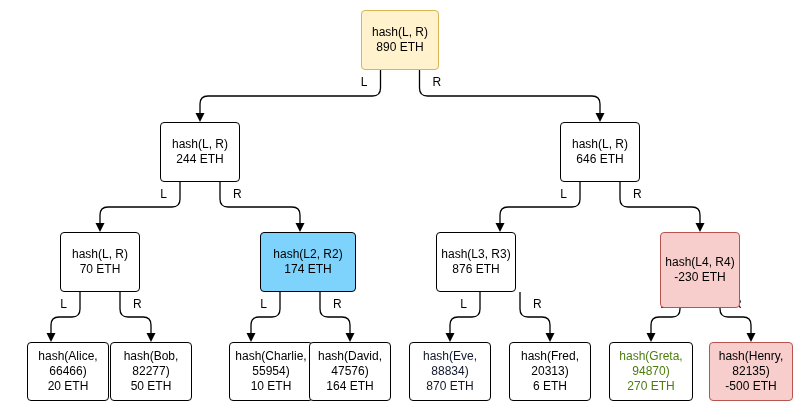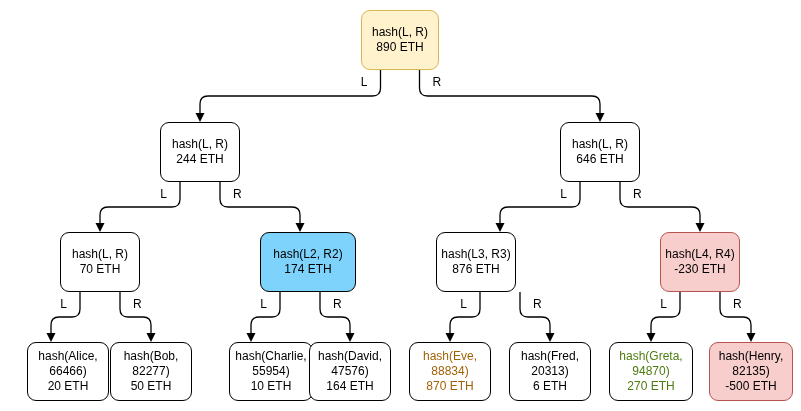--- a/index.html
+++ b/index.html
@@ -27,21 +27,21 @@
   .node-layer {
     position: absolute;
     top: 0;
     left: 0;
     width: 100%;
     height: 100%;
   }
   .node {
     position: absolute;
     box-sizing: border-box;
-    border-radius: 9px;
+    border-radius: 4px;
     display: flex;
     flex-direction: column;
     align-items: center;
     justify-content: center;
     font-size: 12px;
     line-height: 15px;
     text-align: center;
     white-space: nowrap;
   }
   .node .line {
@@ -142,21 +142,21 @@
         <span class="line">70 ETH</span>
       </div>
       <div class="node" style="left: 260px; top: 232px; width: 96px; height: 60px; background: #7dd3fc; border: 1.3px solid rgb(0, 0, 0); color: rgb(0, 0, 0);">
         <span class="line">hash(L2, R2)</span>
         <span class="line">174 ETH</span>
       </div>
       <div class="node" style="left: 436px; top: 232px; width: 80px; height: 60px; background: rgb(255, 255, 255); border: 1.3px solid rgb(0, 0, 0); color: rgb(0, 0, 0);">
         <span class="line">hash(L3, R3)</span>
         <span class="line">876 ETH</span>
       </div>
-      <div class="node" style="left: 660px; top: 232px; width: 80px; height: 60px; background: rgb(248, 206, 204); border: 1.3px solid rgb(184, 84, 80); color: rgb(0, 0, 0); text-align: right;">
+      <div class="node" style="left: 660px; top: 232px; width: 80px; height: 76px; background: rgb(248, 206, 204); border: 1.3px solid rgb(184, 84, 80); color: rgb(0, 0, 0); text-align: right;">
         <span class="line">hash(L4, R4)</span>
         <span class="line">-230 ETH</span>
       </div>
       <div class="node" style="left: 27px; top: 342px; width: 82px; height: 59px; background: rgb(255, 255, 255); border: 1.3px solid rgb(0, 0, 0); color: #000000;">
         <span class="line">hash(Alice,</span>
         <span class="line">66466)</span>
         <span class="line">20 ETH</span>
       </div>
       <div class="node" style="left: 110px; top: 342px; width: 82px; height: 59px; background: rgb(255, 255, 255); border: 1.3px solid rgb(0, 0, 0); color: rgb(0, 0, 0);">
         <span class="line">hash(Bob,</span>
@@ -166,21 +166,21 @@
       <div class="node" style="left: 209px; top: 342px; width: 84px; height: 59px; background: rgb(255, 255, 255); border: 1.3px solid rgb(0, 0, 0); color: rgb(0, 0, 0); margin-left: 20px;">
         <span class="line">hash(Charlie,</span>
         <span class="line">55954)</span>
         <span class="line">10 ETH</span>
       </div>
       <div class="node" style="left: 309px; top: 342px; width: 82px; height: 59px; background: rgb(255, 255, 255); border: 1.3px solid rgb(0, 0, 0); color: rgb(0, 0, 0);">
         <span class="line">hash(David,</span>
         <span class="line">47576)</span>
         <span class="line">164 ETH</span>
       </div>
-      <div class="node" style="left: 409px; top: 342px; width: 82px; height: 59px; background: rgb(255, 255, 255); border: 1.3px solid rgb(0, 0, 0); color: #a16207;">
+      <div class="node" style="left: 409px; top: 342px; width: 82px; height: 59px; background: rgb(255, 255, 255); border: 1.3px solid rgb(0, 0, 0); color: #0f172a;">
         <span class="line">hash(Eve,</span>
         <span class="line">88834)</span>
         <span class="line">870 ETH</span>
       </div>
       <div class="node" style="left: 509px; top: 342px; width: 82px; height: 59px; background: rgb(255, 255, 255); border: 1.3px solid rgb(0, 0, 0); color: rgb(0, 0, 0);">
         <span class="line">hash(Fred,</span>
         <span class="line">20313)</span>
         <span class="line">6 ETH</span>
       </div>
       <div class="node" style="left: 609px; top: 342px; width: 84px; height: 59px; background: rgb(255, 255, 255); border: 1.3px solid rgb(0, 0, 0); color: #4d7c0f;">

